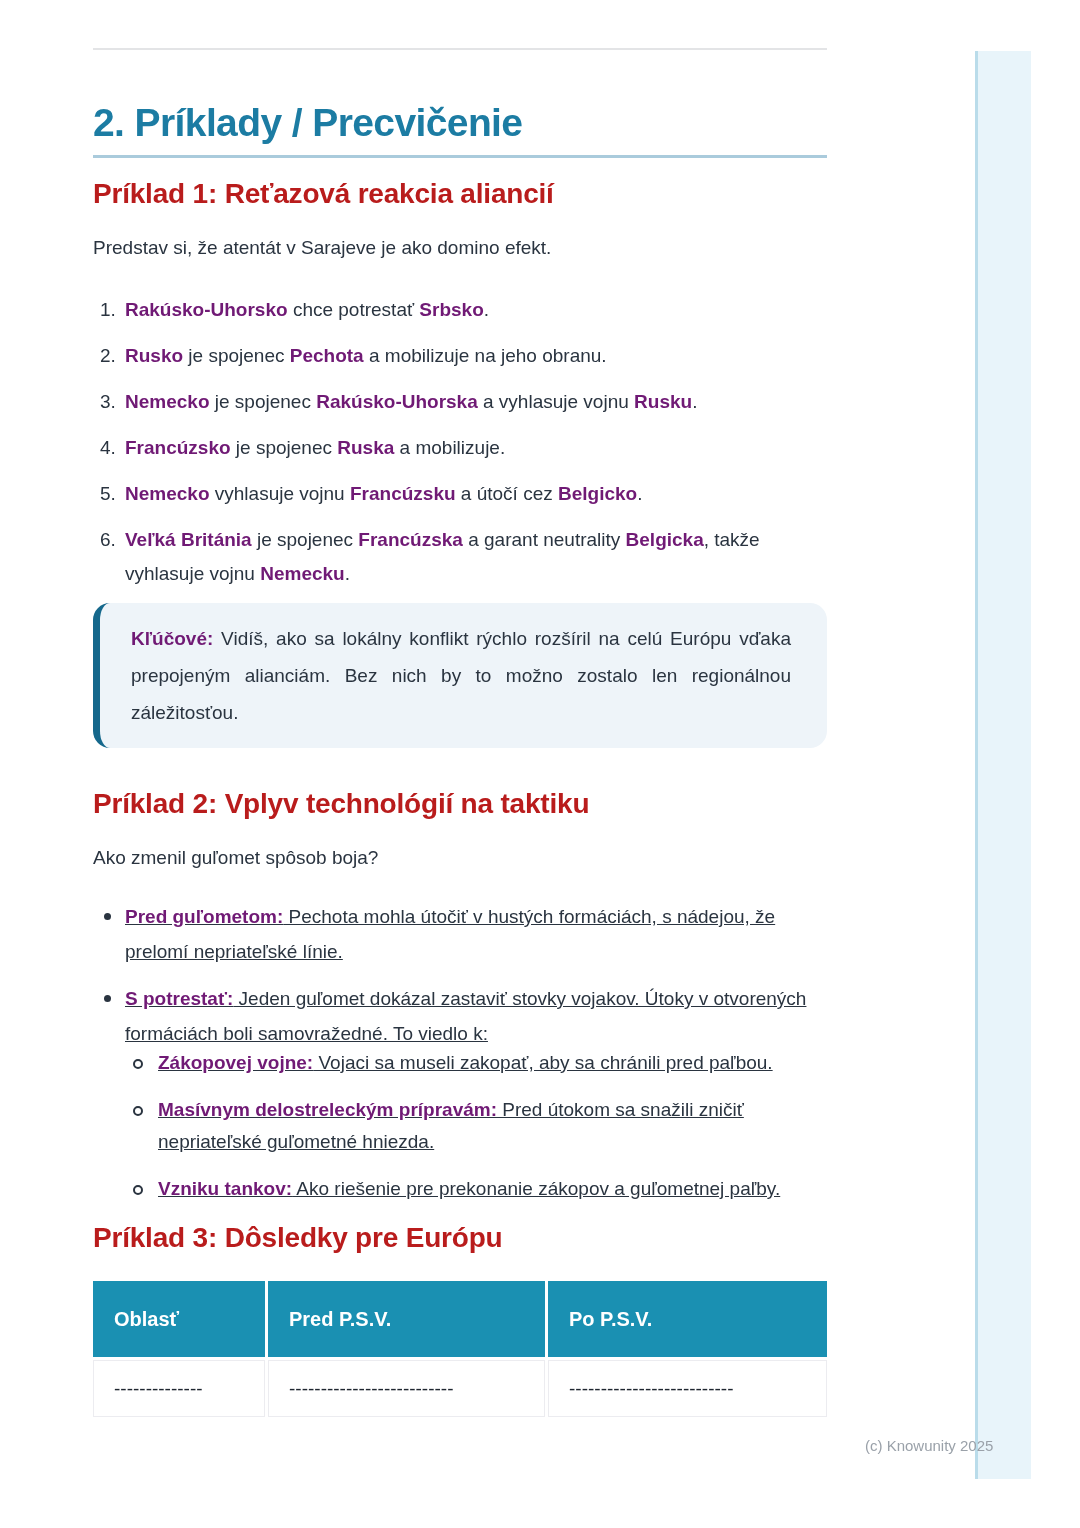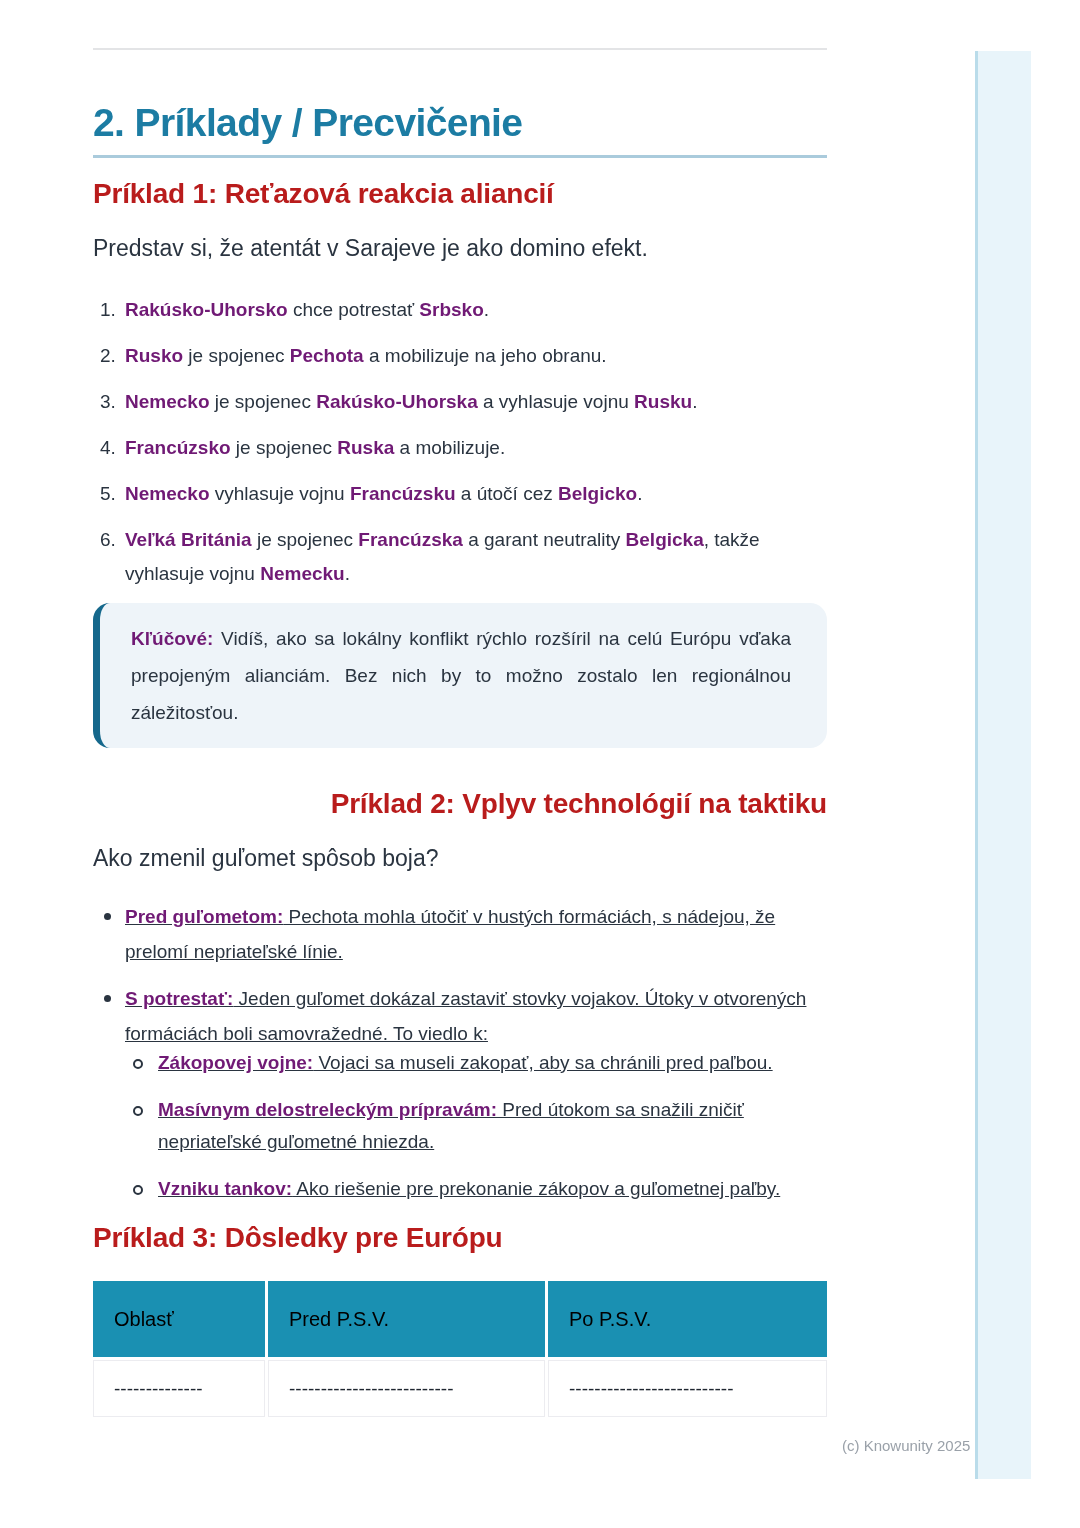--- a/index.html
+++ b/index.html
@@ -6,53 +6,53 @@
   body{
     width:1080px;height:1528px;position:relative;overflow:hidden;
     background:#ffffff;color:#2a3440;
     font-family:"Liberation Sans",sans-serif;
   }
   .side-strip{
     position:absolute;left:975px;top:51px;width:56px;height:1428px;
     box-sizing:border-box;background:#e8f4fa;border-left:3px solid #badcea;
   }
   .copyright{
-    position:absolute;left:842px;top:1437px;font-size:15px;color:#9aa1a9;z-index:2;
+    position:absolute;left:865px;top:1437px;font-size:15px;color:#9aa1a9;z-index:2;
   }
   .content{position:absolute;left:93px;top:0;width:734px;}
   .topline{height:2px;background:#e3e4e6;margin-top:48px;}
   h1{
     margin:49px 0 0;font-size:39px;line-height:47px;font-weight:700;
     color:#1c7ca3;letter-spacing:-0.6px;
   }
   .title-rule{height:3px;background:#aacbdc;margin-top:9px;}
   h2{
     margin:18px 0 0;font-size:28px;line-height:35px;font-weight:700;
     color:#b91c1c;letter-spacing:-0.2px;
   }
-  .intro{margin:22px 0 0;font-size:23px;line-height:30px;}
+  .intro{margin:22px 0 0;font-size:19px;line-height:30px;}
   .b{font-weight:700;color:#701a75;}
 
   ol.numlist{
     list-style:none;counter-reset:n;margin:30px 0 0;padding:0 0 0 32px;
     font-size:19px;line-height:34px;
   }
   ol.numlist>li{position:relative;margin-bottom:12px;}
   ol.numlist>li::before{
     counter-increment:n;content:counter(n) ".";
     position:absolute;left:-25px;top:0;color:#2a3440;
   }
 
   .callout{
     margin-top:0;background:#eef4f9;border-left:7px solid #15688c;
     border-radius:17px;padding:17px 36px 17px 31px;box-sizing:border-box;
   }
   .callout p{margin:0;font-size:19px;line-height:37px;text-align:justify;}
 
-  .mt2{margin-top:38px;text-align:right;}
+  .mt2{margin-top:38px;}
   ul.bullets{
     list-style:none;margin:26px 0 0;padding:0 0 0 32px;
     font-size:19px;line-height:35px;
   }
   ul.bullets>li{position:relative;margin-bottom:12px;text-decoration:underline;}
   ul.bullets>li::before{
     content:"";position:absolute;left:-21px;top:14px;width:7px;height:7px;
     border-radius:50%;background:#2a3440;
   }
   ul.sublist{
@@ -62,21 +62,21 @@
   ul.sublist>li::before{
     content:"";position:absolute;left:-25px;top:12px;width:6px;height:6px;
     border-radius:50%;background:transparent;border:2px solid #2a3440;
   }
   .mt3{margin-top:12px;}
 
   .table{
     display:grid;grid-template-columns:172px 277px 1fr;gap:3px;margin-top:26px;
   }
   .table .th{
-    background:#1a90b2;color:#000000;font-weight:400;font-size:20px;
+    background:#1a90b2;color:#ffffff;font-weight:700;font-size:20px;
     padding:27px 10px 26px 21px;box-sizing:border-box;
   }
   .table .td{
     background:#ffffff;border:1px solid #ececf0;color:#1f2630;
     font-size:19px;line-height:25px;padding:15px 10px 15px 20px;box-sizing:border-box;
   }
 </style>
 </head>
 <body>
 

